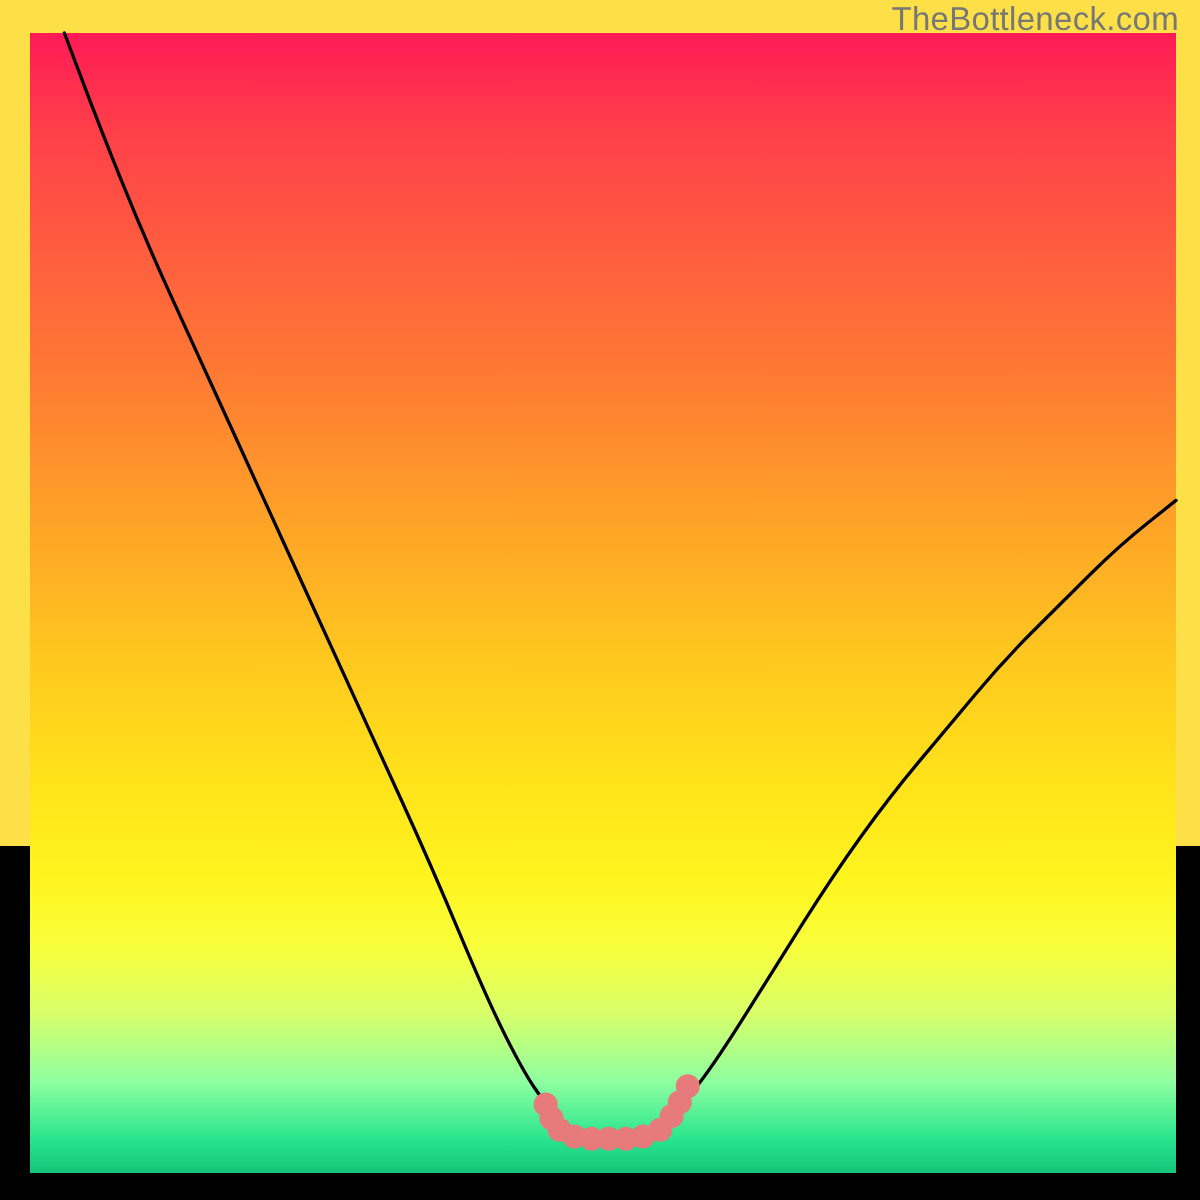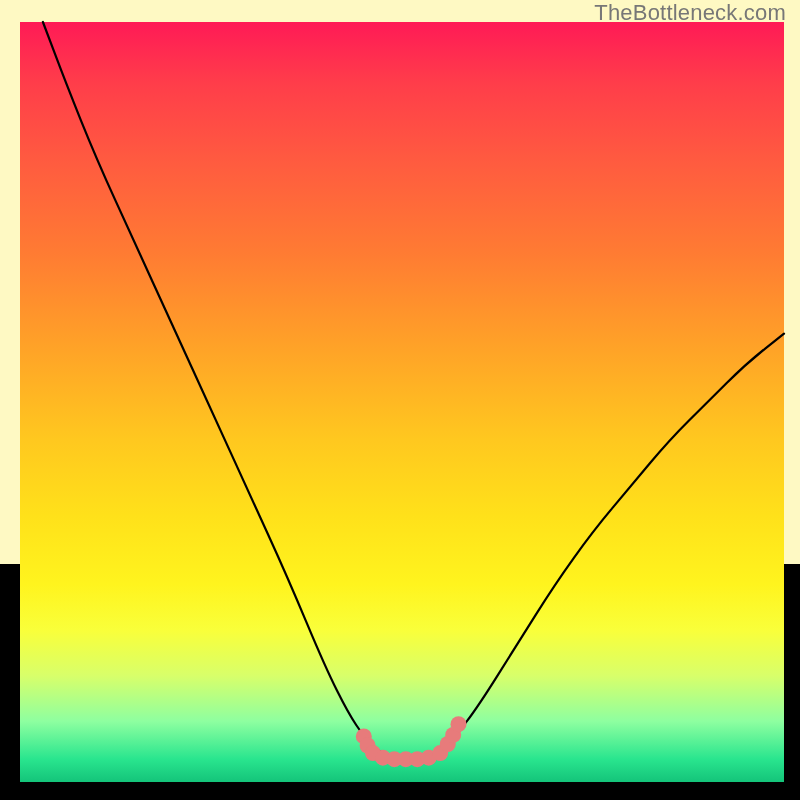--- a/index.html
+++ b/index.html
@@ -8,21 +8,21 @@
     width: 800px;
     height: 800px;
     background: #000;
     overflow: hidden;
     font-family: Arial, Helvetica, sans-serif;
   }
   .frame {
     position: absolute;
     left: 0; top: 0;
     width: 800px; height: 564px;
-    background: #fef9c3;
+    background: #fde047;
   }
   .plot {
     position: absolute;
     left: 20px;
     top: 22px;
     width: 764px;
     height: 760px;
     
     background: linear-gradient(to bottom,
       #ff1a56 0%,

